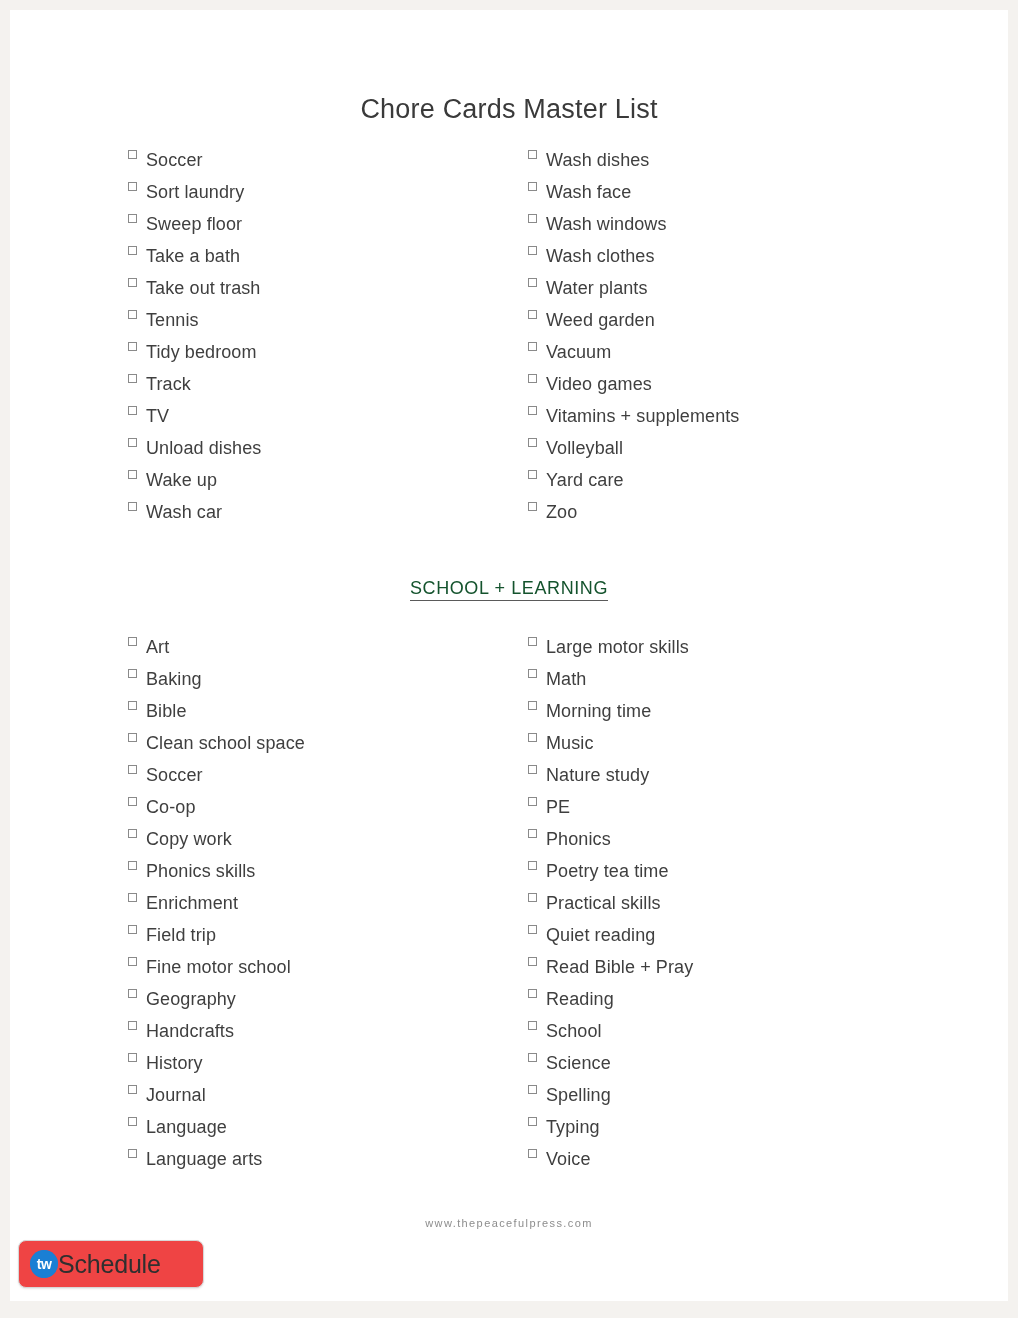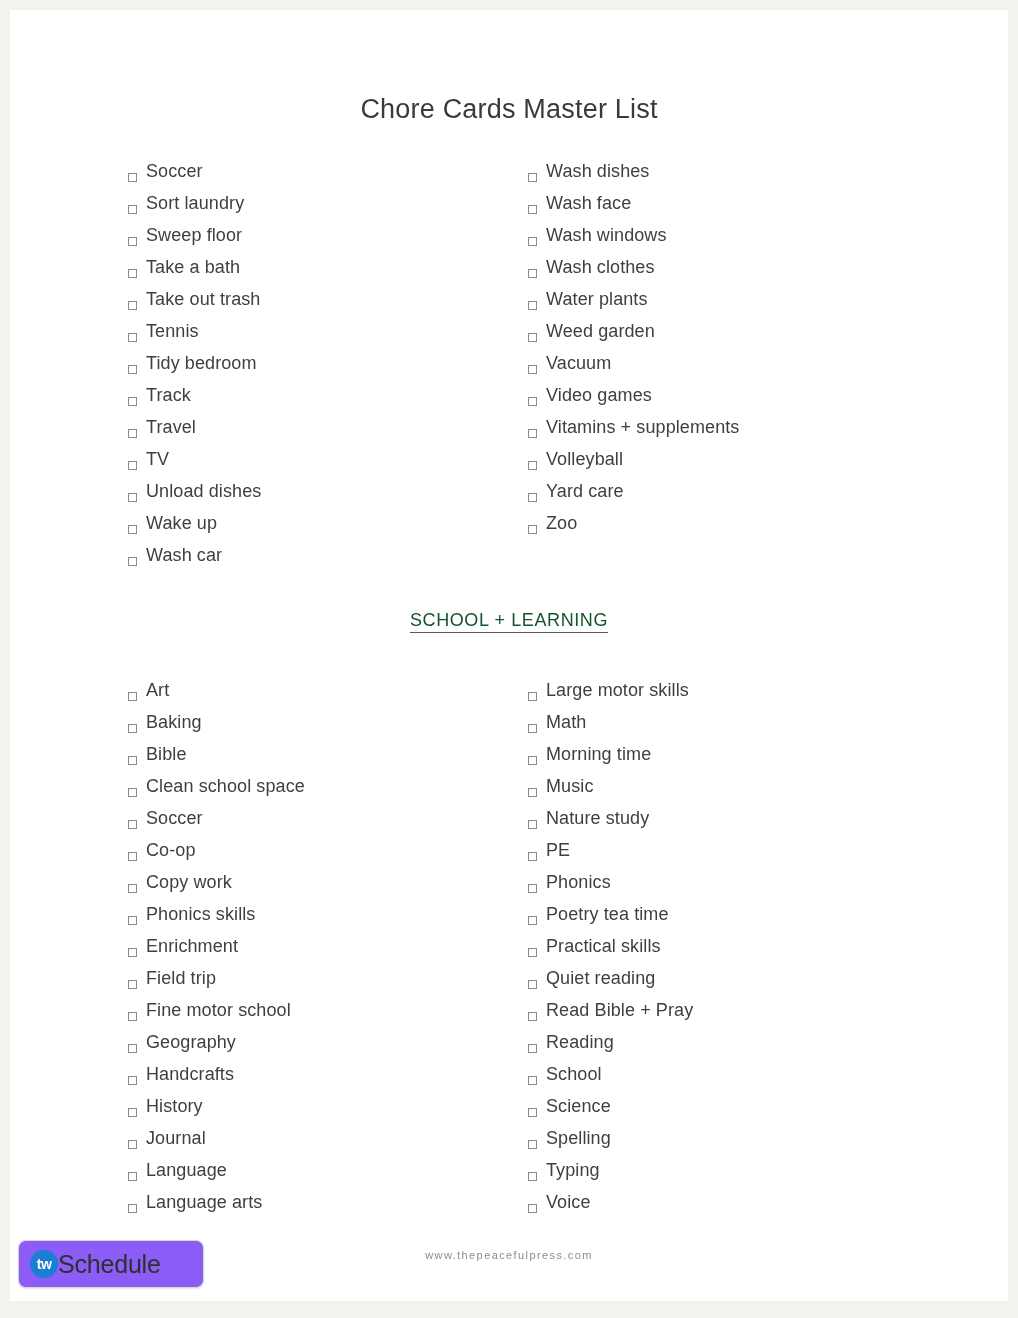--- a/index.html
+++ b/index.html
@@ -52,21 +52,21 @@
     flex: 0 0 400px;
   }
   .col-right { margin-left: 0; }
   ul.chk-list {
     list-style: none;
     margin: 0;
     padding: 0;
   }
   ul.chk-list li {
     display: flex;
-    align-items: flex-end;
+    align-items: flex-start;
     height: 32px;
     font-size: 18px;
     color: #3f3f3f;
     font-weight: 400;
     letter-spacing: 0.1px;
   }
   .box {
     display: inline-block;
     width: 9px;
     height: 9px;
@@ -99,21 +99,21 @@
     letter-spacing: 1.4px;
     padding-top: 36px;
   }
   
   #schedule-widget {
     position: absolute;
     left: 18px;
     top: 1240px;
     height: 48px;
     min-width: 186px;
-    background: #8b5cf6;
+    background: #ef4444;
     border: 1px solid #d7d7d7;
     border-radius: 8px;
     display: flex;
     align-items: center;
     padding: 0 14px 0 11px;
     box-shadow: 0 1px 2px rgba(0,0,0,0.10);
   }
   #schedule-widget .logo {
     width: 28px;
     height: 28px;
@@ -179,24 +179,20 @@
               <li>
                 <span class="box"></span>
                 <span class="item-label">Tidy bedroom</span>
               </li>
               <li>
                 <span class="box"></span>
                 <span class="item-label">Track</span>
               </li>
               <li>
                 <span class="box"></span>
-                <span class="item-label">Travel</span>
-              </li>
-              <li>
-                <span class="box"></span>
                 <span class="item-label">TV</span>
               </li>
               <li>
                 <span class="box"></span>
                 <span class="item-label">Unload dishes</span>
               </li>
               <li>
                 <span class="box"></span>
                 <span class="item-label">Wake up</span>
               </li>

